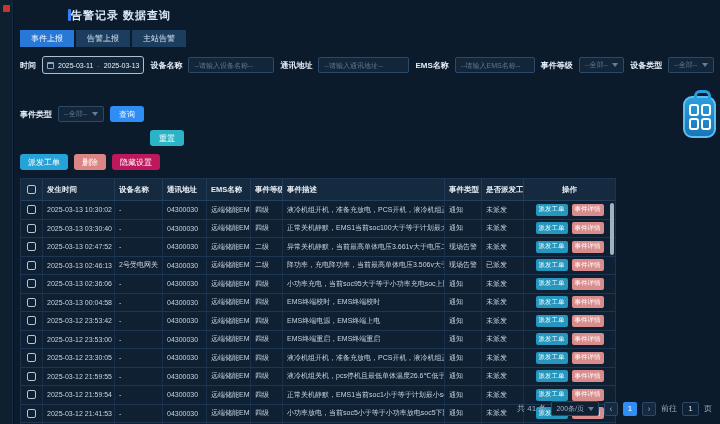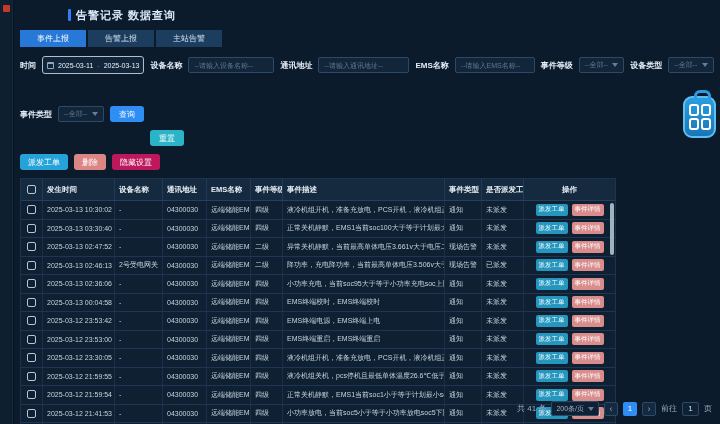--- a/index.html
+++ b/index.html
@@ -8,27 +8,27 @@
     background:#081421;
     font-family:"Liberation Sans","DejaVu Sans",sans-serif;
     color:#d7e3f0;
     position:relative;
   }
   .left-rail{position:absolute;left:0;top:0;width:13px;height:424px;background:#0e1f30;border-right:1px solid #122940;}
   .rail-logo{position:absolute;left:3px;top:5px;width:7px;height:7px;background:#c0392b;border-radius:1px;}
   .main{position:absolute;left:14px;top:0;width:706px;height:424px;background:#0c1b2c;padding:8px 6px 0 6px;}
 
   
-  .page-header{display:flex;align-items:center;gap:5px;height:14px;margin-bottom:8px;padding-left:48px;}
+  .page-header{display:flex;align-items:center;height:14px;margin-bottom:8px;padding-left:48px;}
   .accent-bar{width:3px;height:12px;background:#2f7ef7;border-radius:1px;}
   .page-title{font-size:11px;font-weight:bold;color:#d9e6f5;letter-spacing:1px;}
 
   
   .tabs{display:flex;gap:2px;margin-bottom:9px;}
-  .tab{min-width:54px;height:17px;border:none;font-size:8px;color:#cfe0f0;background:#1d3d5e;cursor:pointer;padding:0 17px;font-family:inherit;}
+  .tab{min-width:54px;height:17px;border:none;font-size:8px;color:#cfe0f0;background:#1d3d5e;cursor:pointer;padding:0 11px;font-family:inherit;}
   .tab.active{background:#2878d8;color:#fff;}
 
   
   .filter-row{display:flex;align-items:center;gap:6px;margin-bottom:8px;flex-wrap:nowrap;}
   .flabel{font-size:8px;font-weight:bold;color:#e3edf7;white-space:nowrap;}
   .date-range{display:flex;align-items:center;gap:4px;width:112px;height:18px;background:#132639;border:1px solid #aebfcf;border-radius:3px;padding:0 4px;}
   .cal-icon{width:7px;height:7px;border:1px solid #8fa5ba;border-top:2px solid #8fa5ba;border-radius:1px;flex:0 0 auto;}
   .date-val{font-size:7px;color:#e8f0f8;white-space:nowrap;}
   .date-sep{color:#5f7891;font-size:7px;}
   .tinput{height:16px;background:#132639;border:1px solid #2b4968;border-radius:2px;color:#cfe0f0;font-size:7px;padding:0 5px;font-family:inherit;outline:none;}

